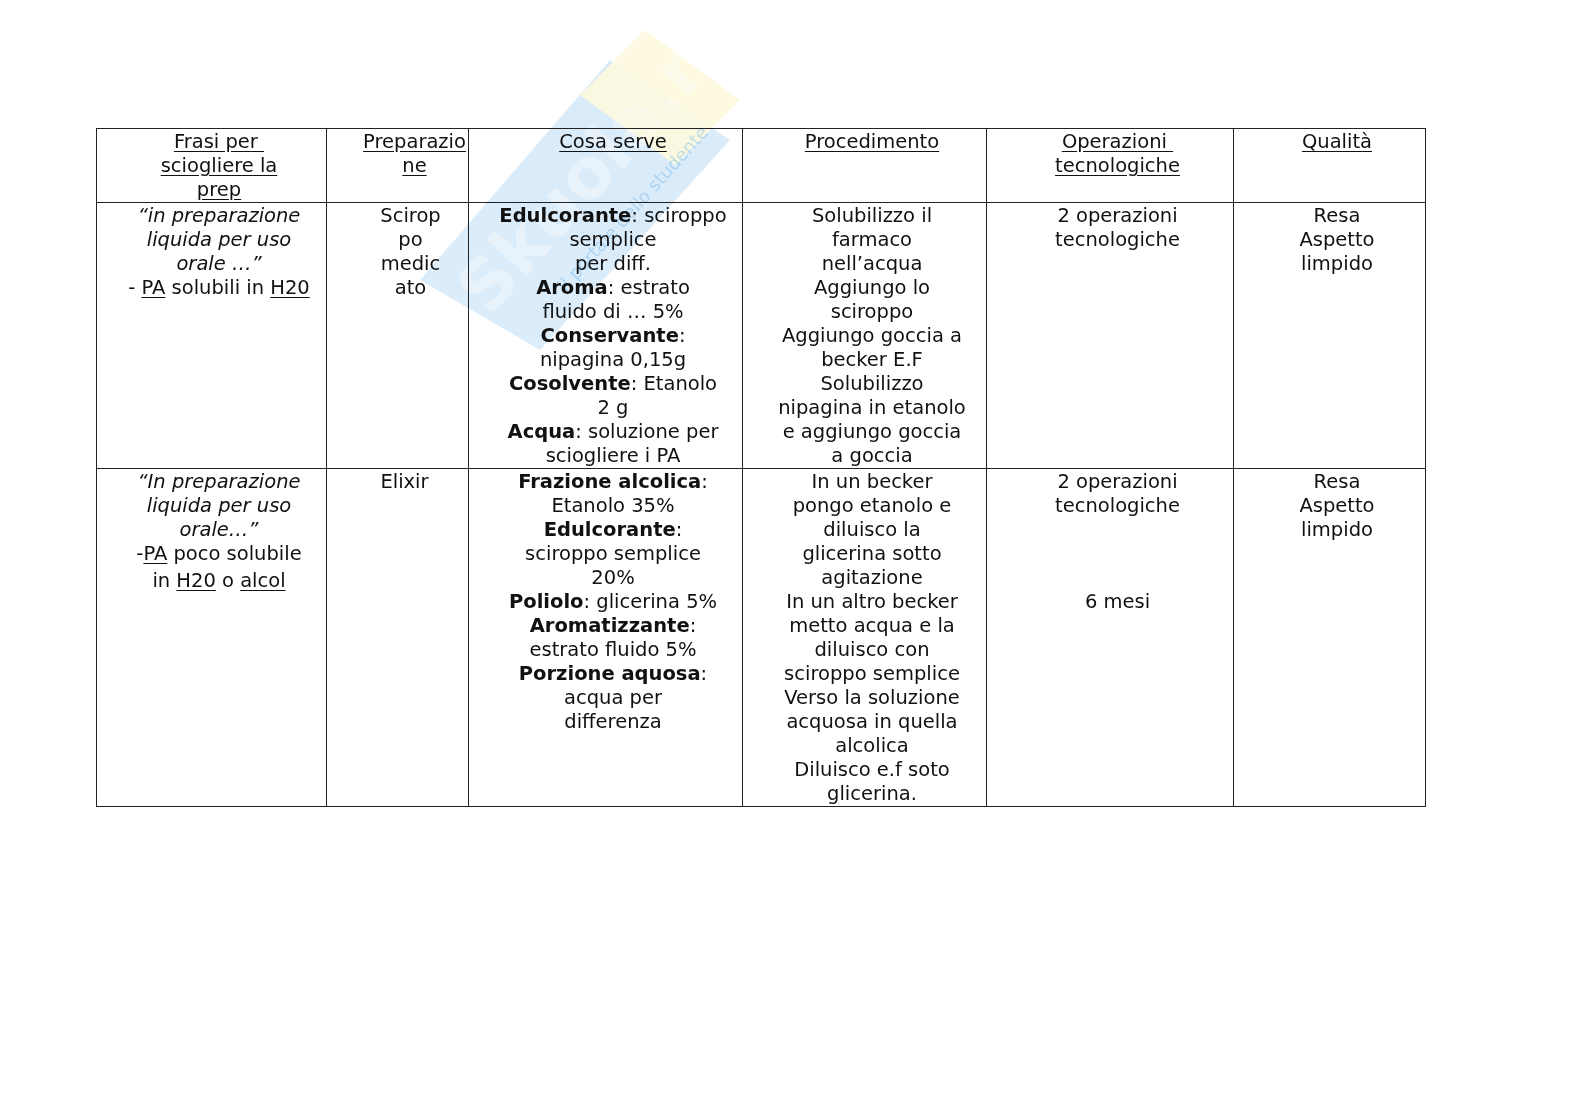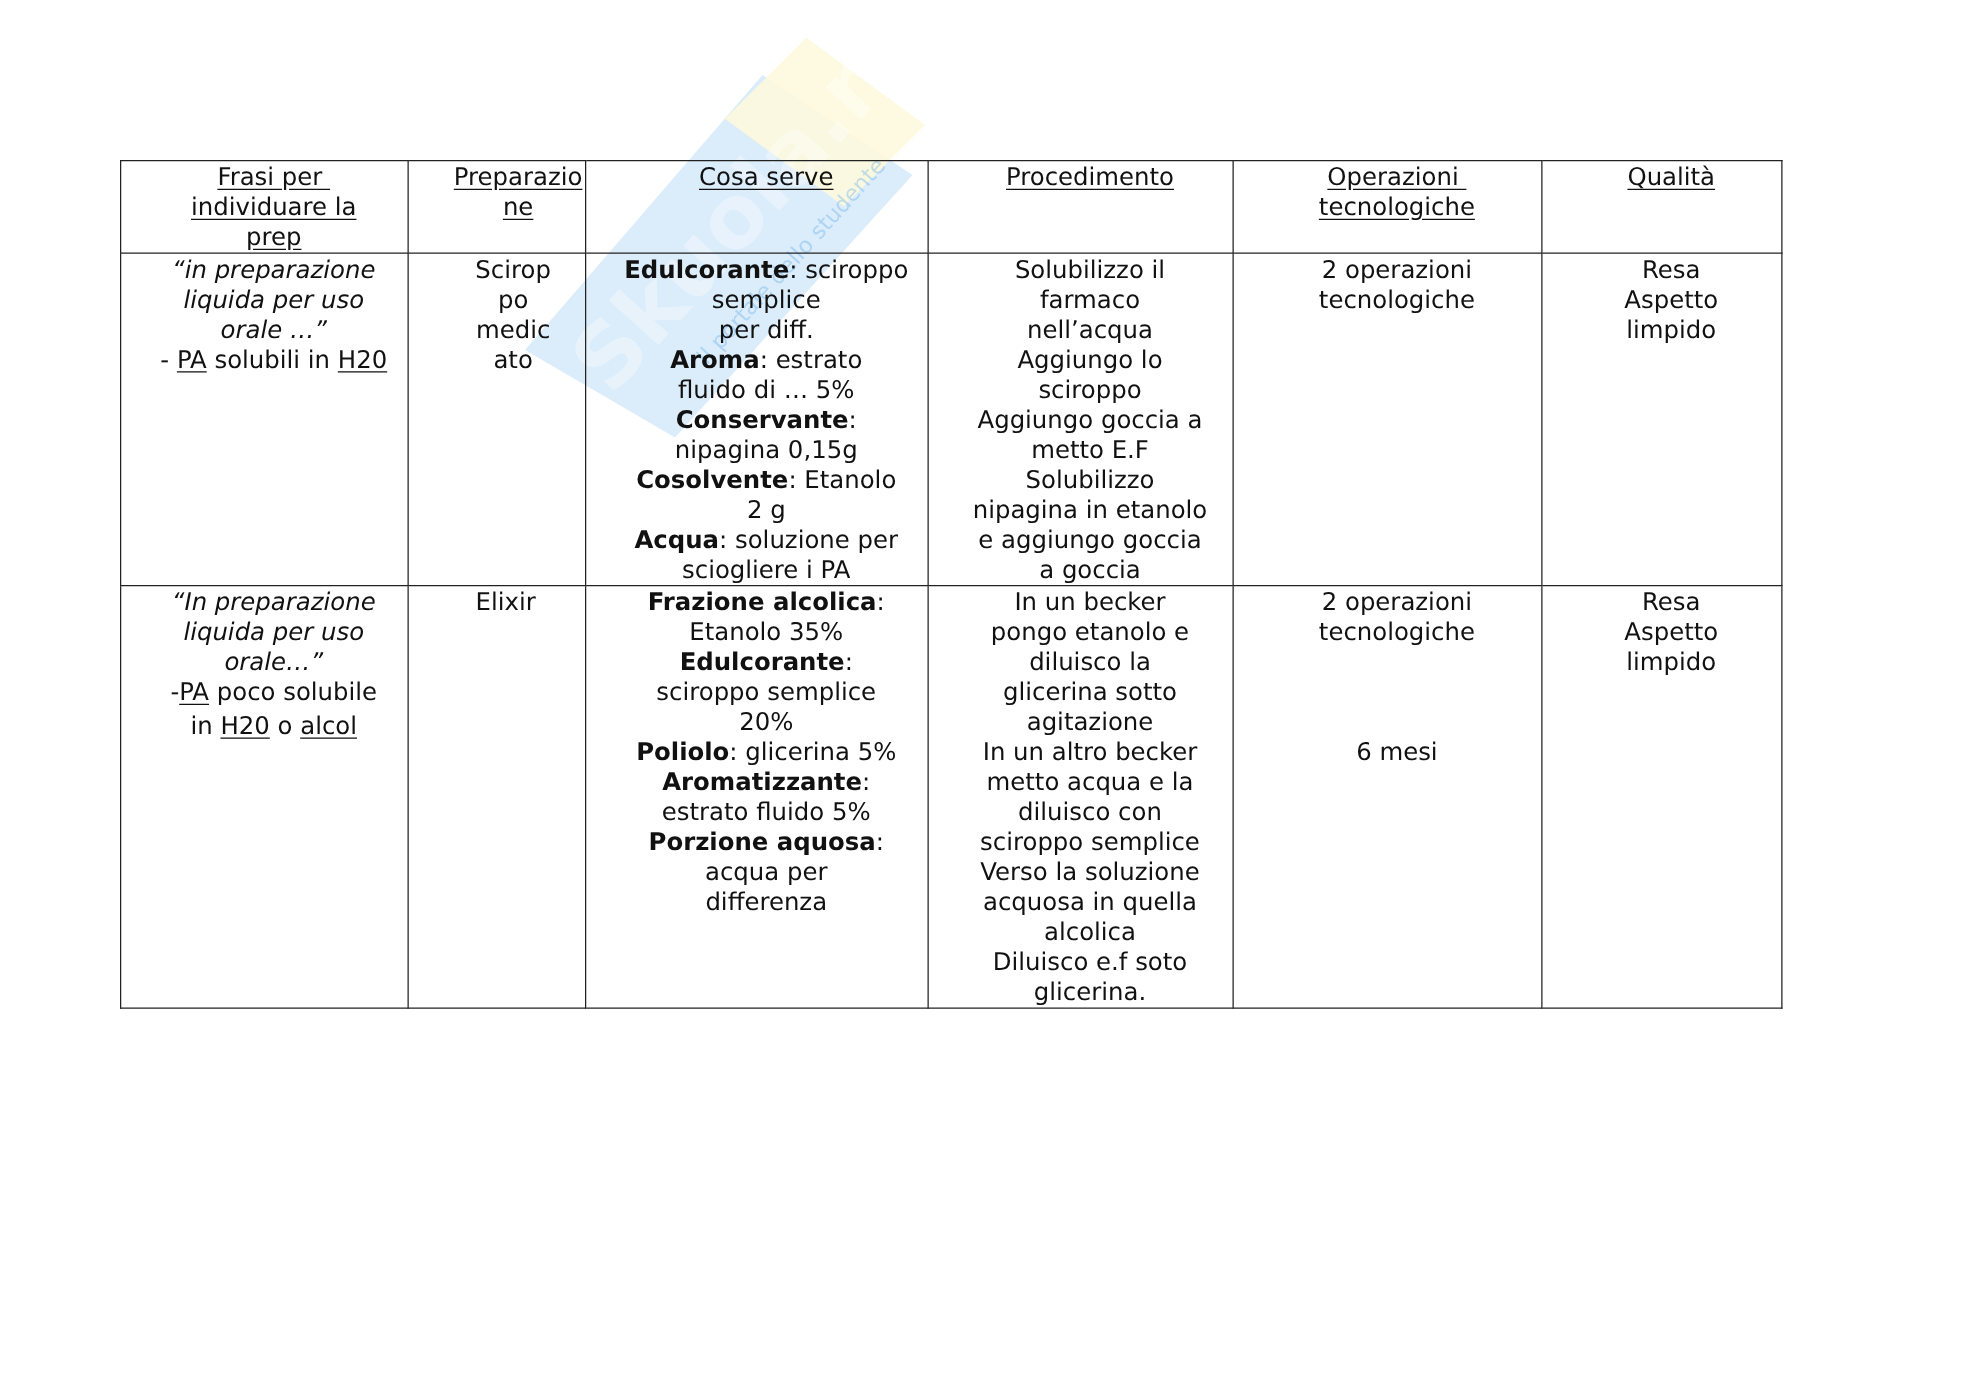--- a/index.html
+++ b/index.html
@@ -38,21 +38,21 @@
       <col style="width:142px">
       <col style="width:274px">
     <col style="width:244px">
       <col style="width:247px">
       <col style="width:192px">
   </colgroup>
   <thead>
     <tr style="height:72px">
       <th>
         <span class="line u">Frasi per </span>
-        <span class="line u">individuare la</span>
+        <span class="line u">sciogliere la</span>
         <span class="line u">prep</span>
       </th>
       <th style="padding-left:36px;padding-right:2px">
         <span class="line u">Preparazio</span>
         <span class="line u">ne</span>
       </th>
       <th>
         <span class="line u">Cosa serve</span>
       </th>
       <th>
@@ -95,21 +95,21 @@
         <span class="line"><b>Acqua</b><span>: soluzione per</span></span>
         <span class="line">sciogliere i PA</span>
       </td>
       <td>
         <span class="line">Solubilizzo il</span>
         <span class="line">farmaco</span>
         <span class="line">nell’acqua</span>
         <span class="line">Aggiungo lo</span>
         <span class="line">sciroppo</span>
         <span class="line">Aggiungo goccia a</span>
-        <span class="line">metto E.F</span>
+        <span class="line">becker E.F</span>
         <span class="line">Solubilizzo</span>
         <span class="line">nipagina in etanolo</span>
         <span class="line">e aggiungo goccia</span>
         <span class="line">a goccia</span>
       </td>
       <td>
         <span class="line">2 operazioni</span>
         <span class="line">tecnologiche</span>
       </td>
       <td>

